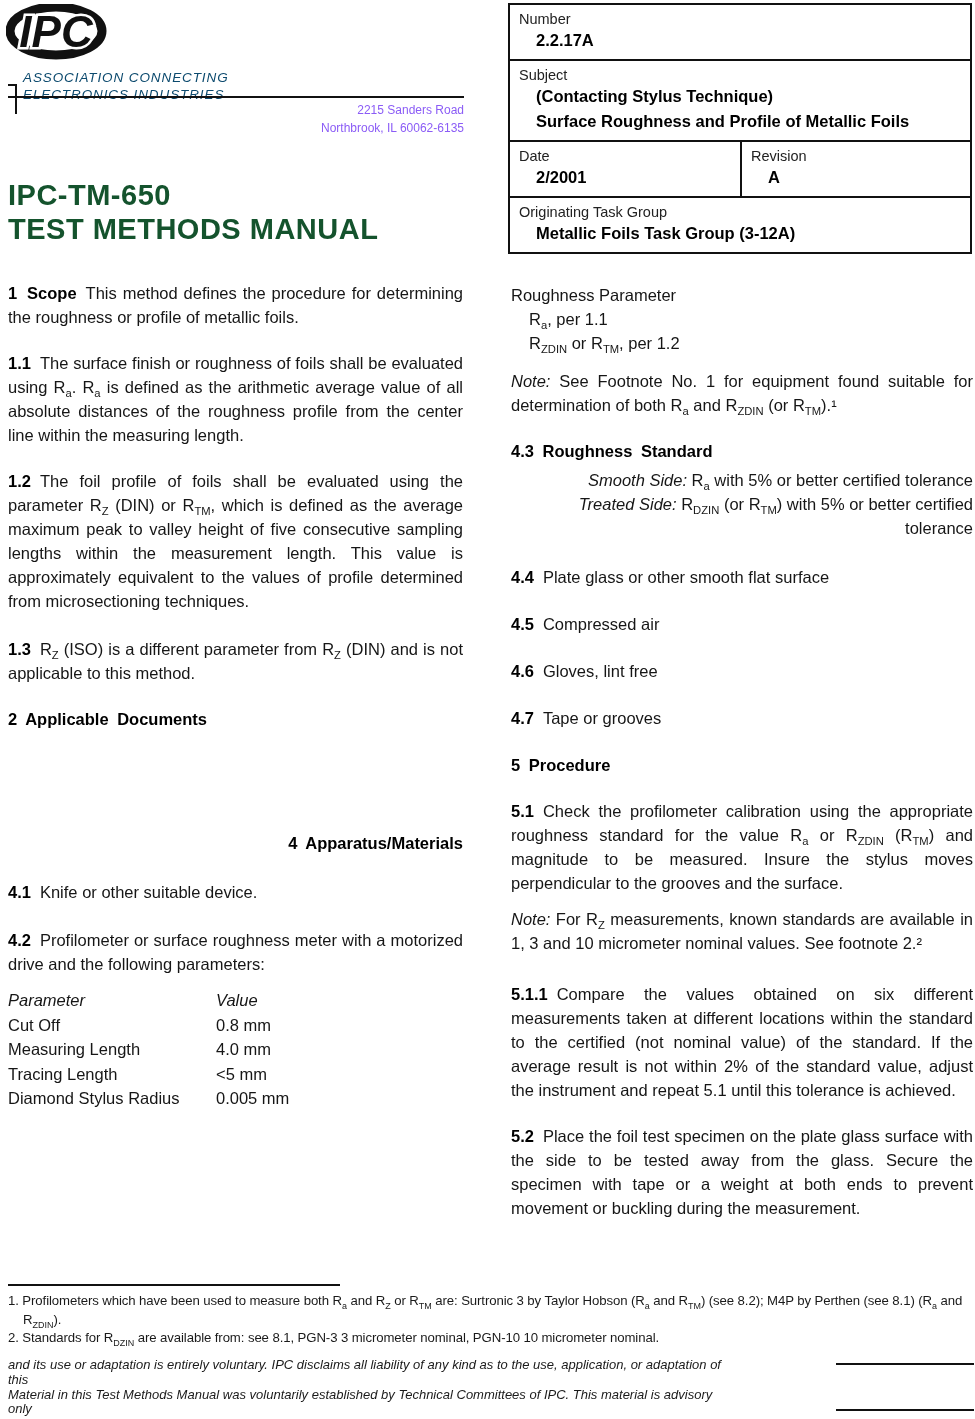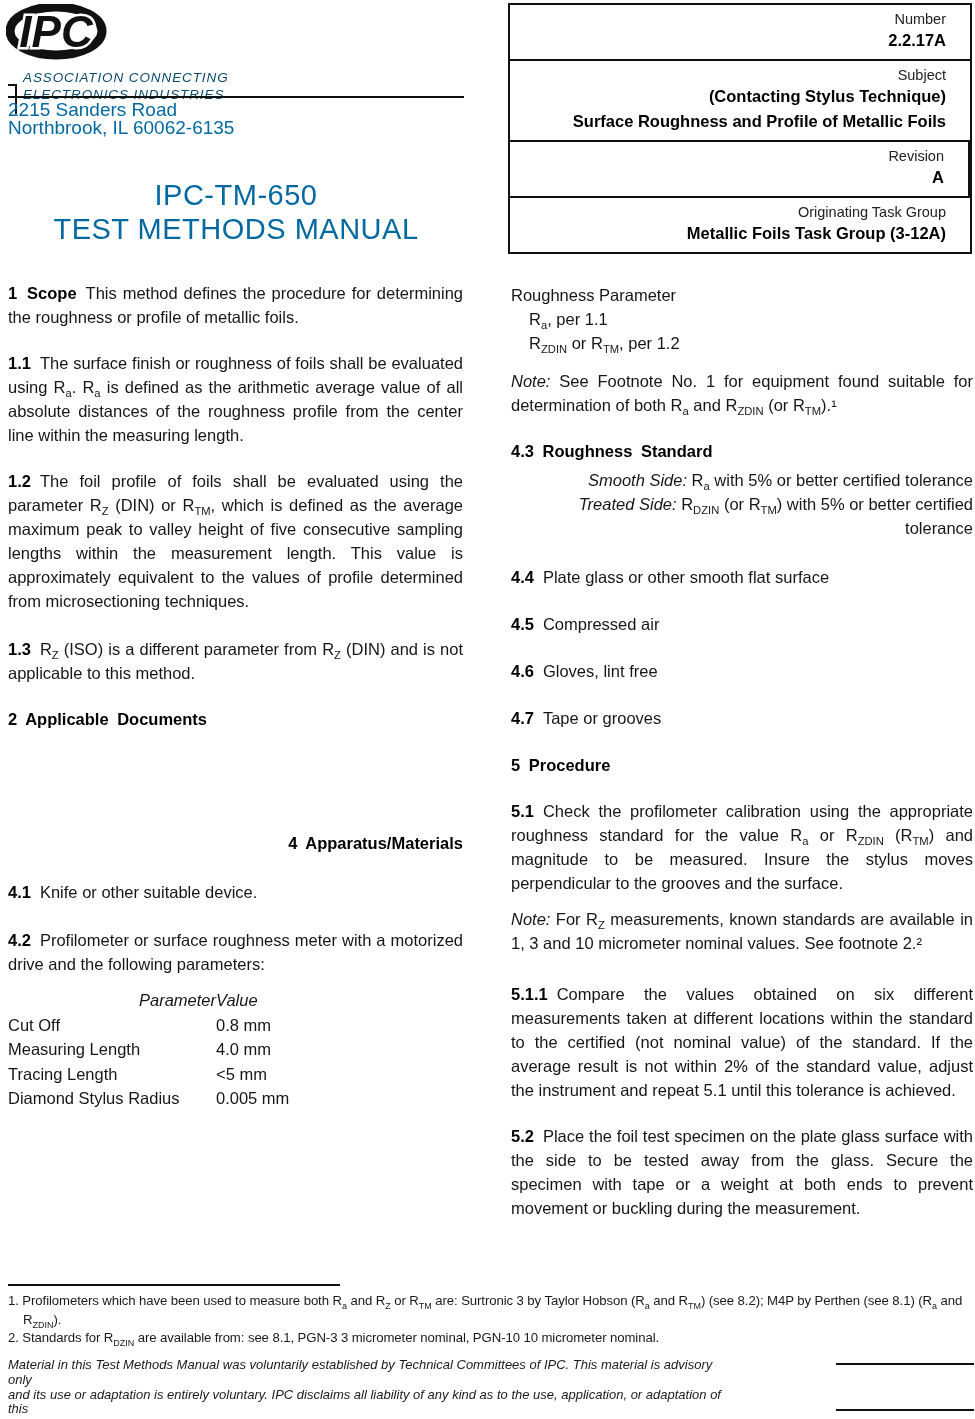--- a/index.html
+++ b/index.html
@@ -13,29 +13,29 @@
 
   
   .logo-wrap{left:6px;top:4px;width:456px;}
   .tagline{display:flex;align-items:flex-start;margin:4px 0 0 2px;}
   .bracket{width:9px;height:30px;border-top:2px solid #111;border-right:0;
            border-left:0;box-sizing:border-box;position:relative;margin-top:14px;}
   .bracket::after{content:"";position:absolute;right:0;top:0;width:2px;height:28px;background:#111;}
   .tagline-text{font-style:italic;font-size:13.5px;line-height:16.5px;letter-spacing:0.9px;
                 color:#0c4a6e;margin-left:6px;white-space:nowrap;}
   .logo-rule{left:8px;top:96px;width:456px;border-top:2px solid #111;}
-  .address{left:8px;top:101px;width:456px;font-size:19px;line-height:18px;color:#0369a1;}
-  .doc-title{left:8px;top:178px;width:456px;text-align:center;font-weight:normal;
-             font-size:29px;line-height:34px;letter-spacing:0.5px;color:#0369a1;}
+  .address{left:8px;top:101px;width:456px;text-align:right;font-size:12px;line-height:18px;color:#8b5cf6;}
+  .doc-title{left:8px;top:178px;width:456px;text-align:left;font-weight:bold;
+             font-size:29px;line-height:34px;letter-spacing:0.5px;color:#14532d;}
 
   
   .info-table{left:508px;top:3px;width:464px;border:2px solid #111;box-sizing:border-box;}
   .itr{border-top:2px solid #111;}
   .itr:first-child{border-top:0;}
-  .cell{padding:5px 24px 6px 9px;text-align:right;}
+  .cell{padding:5px 24px 6px 9px;}
   .cell-label{font-size:14.5px;line-height:18px;color:#222;}
   .cell-value{font-size:16.5px;font-weight:bold;line-height:25px;padding-left:17px;color:#000;}
   .row-split{display:flex;}
   .row-split .cell:first-child{width:232px;border-right:2px solid #111;box-sizing:border-box;}
   .row-split .cell:last-child{flex:1;}
 
   
   .col{font-size:16.5px;line-height:24px;text-align:justify;color:#161616;}
   .col-left{left:8px;top:281px;width:455px;}
   .col-right{left:511px;top:283px;width:462px;}
@@ -46,21 +46,21 @@
   p.mb24{margin-bottom:24px;} p.mb26{margin-bottom:26px;} p.mb25{margin-bottom:25px;text-align:right;}
   p.mb12{margin-bottom:12px;} p.mb100{margin-bottom:100px;}
   p.mb5{margin-bottom:5px;} p.mb23{margin-bottom:23px;} p.mb28{margin-bottom:27px;}
   .rp-item{padding-left:18px;text-align:left;}
   .rp-block div{text-align:left;}
 
   
   .ptable{margin-top:2px;}
   .prow{line-height:24.5px;text-align:left;}
   .pc1{display:inline-block;width:208px;}
-  .phead{font-style:italic;text-align:right;}
+  .phead{font-style:italic;}
 
   
   .footnotes{left:8px;top:1284px;width:958px;color:#1a1a1a;}
   .fn-rule{width:332px;border-top:2px solid #111;margin-bottom:6px;}
   .fn{font-size:13.2px;line-height:18.5px;padding-left:15px;text-indent:-15px;letter-spacing:-0.1px;}
 
   
   .footer{left:8px;top:1358px;width:720px;font-style:italic;font-size:13px;line-height:14.8px;color:#1a1a1a;}
   .sig-line{width:138px;border-top:2px solid #111;}
   .sig-top{left:836px;top:1363px;}
@@ -102,20 +102,24 @@
     </div>
   </div>
   <div class="itr">
     <div class="cell">
       <div class="cell-label">Subject</div>
       <div class="cell-value">(Contacting Stylus Technique)</div>
       <div class="cell-value">Surface Roughness and Profile of Metallic Foils</div>
     </div>
   </div>
   <div class="itr row-split">
+    <div class="cell">
+      <div class="cell-label">Date</div>
+      <div class="cell-value">2/2001</div>
+    </div>
     <div class="cell">
       <div class="cell-label">Revision</div>
       <div class="cell-value">A</div>
     </div>
   </div>
   <div class="itr">
     <div class="cell">
       <div class="cell-label">Originating Task Group</div>
       <div class="cell-value">Metallic Foils Task Group (3-12A)</div>
     </div>
@@ -171,19 +175,19 @@
   <p><span class="h">5.2</span><span>Place the foil test specimen on the plate glass surface with the side to be tested away from the glass. Secure the specimen with tape or a weight at both ends to prevent movement or buckling during the measurement.</span></p>
 </div>
 
 <div class="abs footnotes">
   <div class="fn-rule"></div>
   <div class="fn">1. Profilometers which have been used to measure both R<sub>a</sub> and R<sub>Z</sub> or R<sub>TM</sub> are: Surtronic 3 by Taylor Hobson (R<sub>a</sub> and R<sub>TM</sub>) (see 8.2); M4P by Perthen (see 8.1) (R<sub>a</sub> and R<sub>ZDIN</sub>).</div>
   <div class="fn">2. Standards for R<sub>DZIN</sub> are available from: see 8.1, PGN-3 3 micrometer nominal, PGN-10 10 micrometer nominal.</div>
 </div>
 
 <div class="abs footer">
+  <div>and its use or adaptation is entirely voluntary. IPC disclaims all liability of any kind as to the use, application, or adaptation of this</div>
   <div>Material in this Test Methods Manual was voluntarily established by Technical Committees of IPC. This material is advisory only</div>
-  <div>and its use or adaptation is entirely voluntary. IPC disclaims all liability of any kind as to the use, application, or adaptation of this</div>
   <div>material. Users are also wholly responsible for protecting themselves against all claims or liabilities for patent infringement.</div>
 
 </div>
 <div class="abs sig-line sig-top"></div>
 <div class="abs sig-line sig-bottom"></div>
 
 </body></html>

